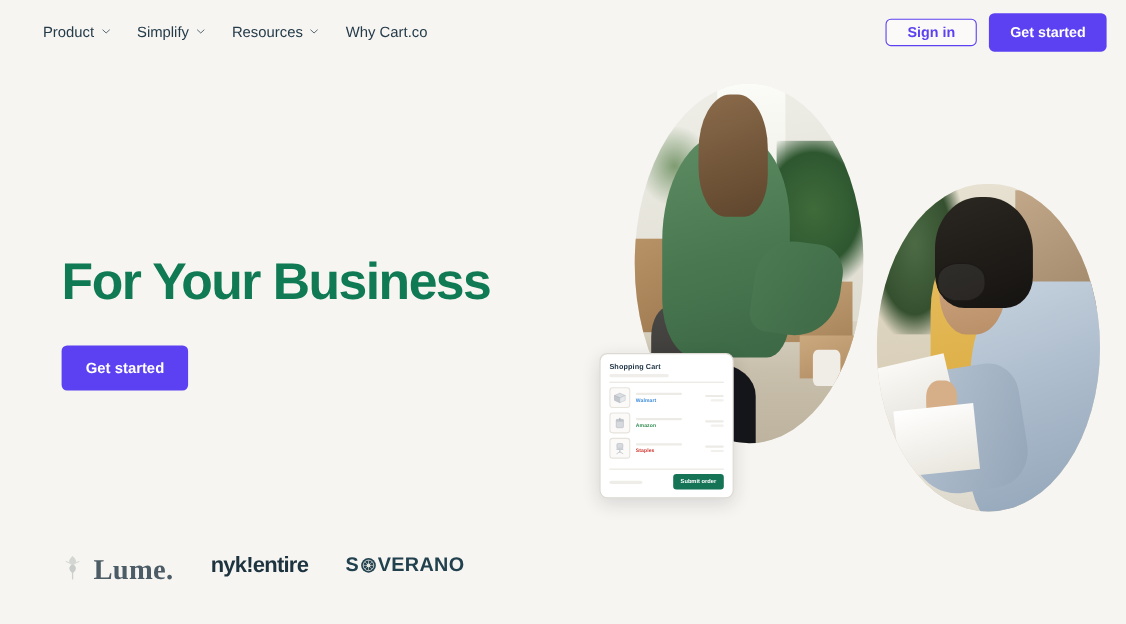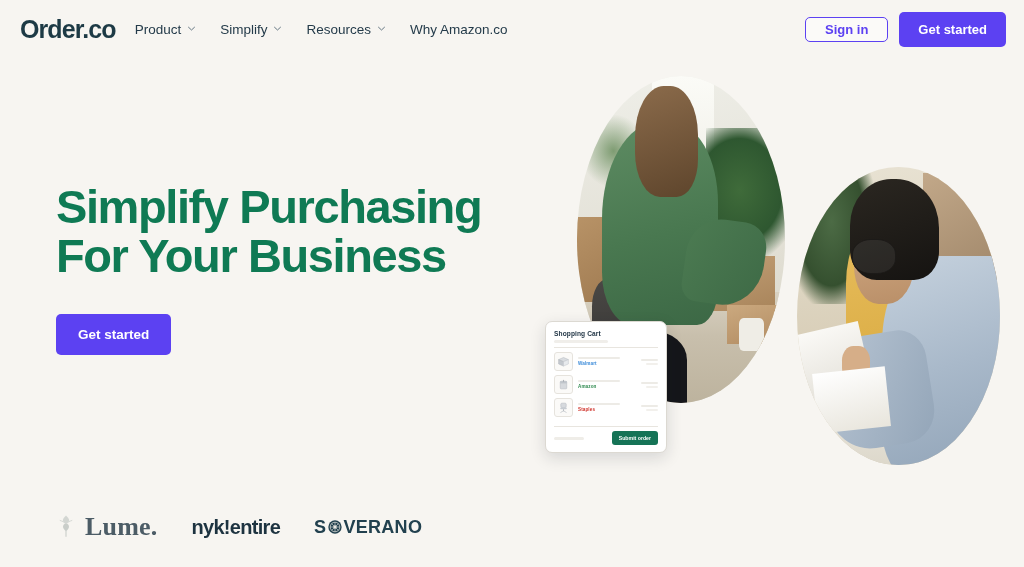--- a/index.html
+++ b/index.html
@@ -171,21 +171,21 @@
   .cfoot-ghost { height: 3px; width: 30px; background: #EFEDE8; border-radius: 2px; }
   .btn-submit {
     background: #157356; color: #fff; border: none; border-radius: 3px;
     font-size: 5.2px; font-weight: 700; padding: 4px 7px; cursor: pointer;
     font-family: "Liberation Sans", sans-serif; white-space: nowrap;
   }
 
   
   .logos {
     position: absolute; left: 56px; top: 503px; width: 520px; height: 48px;
-    display: flex; align-items: center; gap: 34px;
+    display: flex; align-items: flex-start; gap: 34px;
   }
   .brand { display: flex; align-items: center; white-space: nowrap; }
   .brand-lume { gap: 9px; }
   .lume-word {
     font-family: "Liberation Serif", serif; font-size: 26px; font-weight: 700;
     color: #4C5C66; letter-spacing: .2px;
   }
   .nyk {
     font-size: 20px; font-weight: 700; color: #1D3340; letter-spacing: -0.7px;
   }
@@ -195,21 +195,20 @@
     background: linear-gradient(90deg,#1D3340 0%,#1D3340 46%,#9AA7AF 74%,#DAD8D2 96%);
     -webkit-background-clip: text; background-clip: text; color: transparent;
   }
 </style>
 </head>
 <body>
 
 <div class="page">
 
   <div class="nav">
-    <div class="logo">Order.co</div>
 
     <div class="nav-links">
       <div class="nav-link">
         <span>Product</span>
         <span class="chev">
           <svg viewBox="0 0 12 12" width="9" height="9">
               <path d="M2 4.3 L6 8 L10 4.3" fill="none" stroke="#465C6B" stroke-width="1.1" stroke-linecap="round"></path>
             </svg>
         </span>
       </div>
@@ -223,33 +222,33 @@
       </div>
       <div class="nav-link">
         <span>Resources</span>
         <span class="chev">
           <svg viewBox="0 0 12 12" width="9" height="9">
               <path d="M2 4.3 L6 8 L10 4.3" fill="none" stroke="#465C6B" stroke-width="1.1" stroke-linecap="round"></path>
             </svg>
         </span>
       </div>
       <div class="nav-link">
-        <span>Why Amazon.co</span>
+        <span>Why Cart.co</span>
       </div>
     </div>
 
     <div class="nav-right">
       <button class="btn-signin">Sign in</button>
       <button class="btn-getstarted">Get started</button>
     </div>
   </div>
 
   <div class="hero-left">
     <h1 class="headline">
-      <span>Simplify Purchasing</span><br>
+      <br>
       <span>For Your Business</span>
     </h1>
     <button class="btn-hero">Get started</button>
   </div>
 
   <div class="photo photo-woman">
     <div class="ph-inner">
       <div class="w-bg"></div>
       <div class="w-win"></div>
       <div class="w-plant2"></div>

